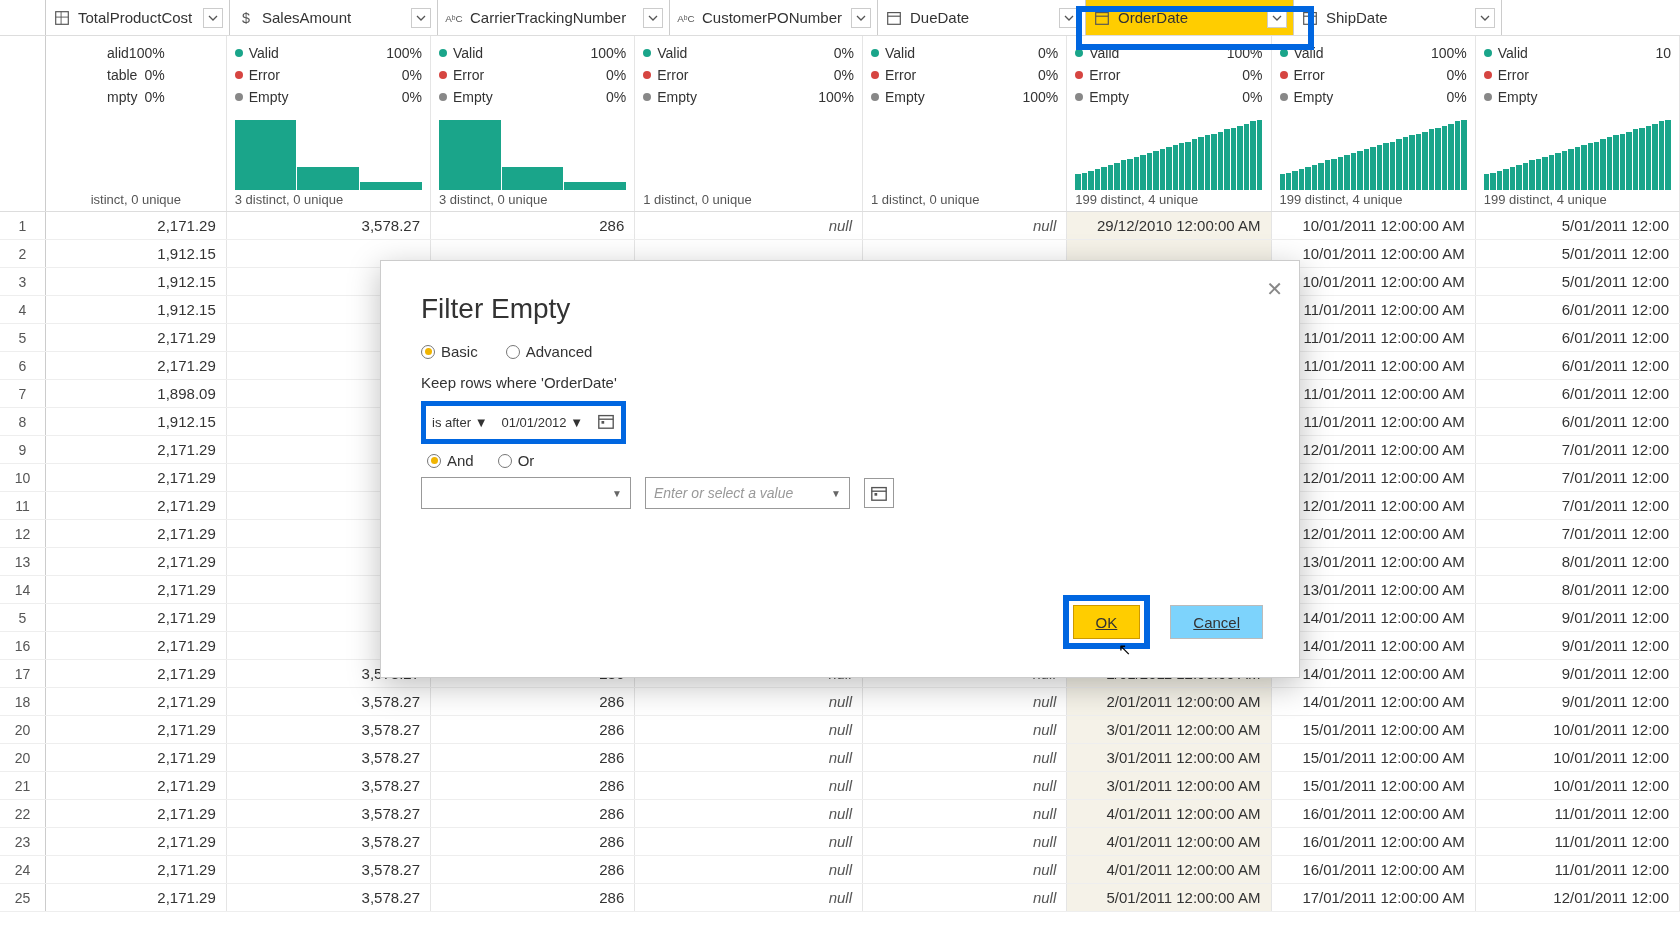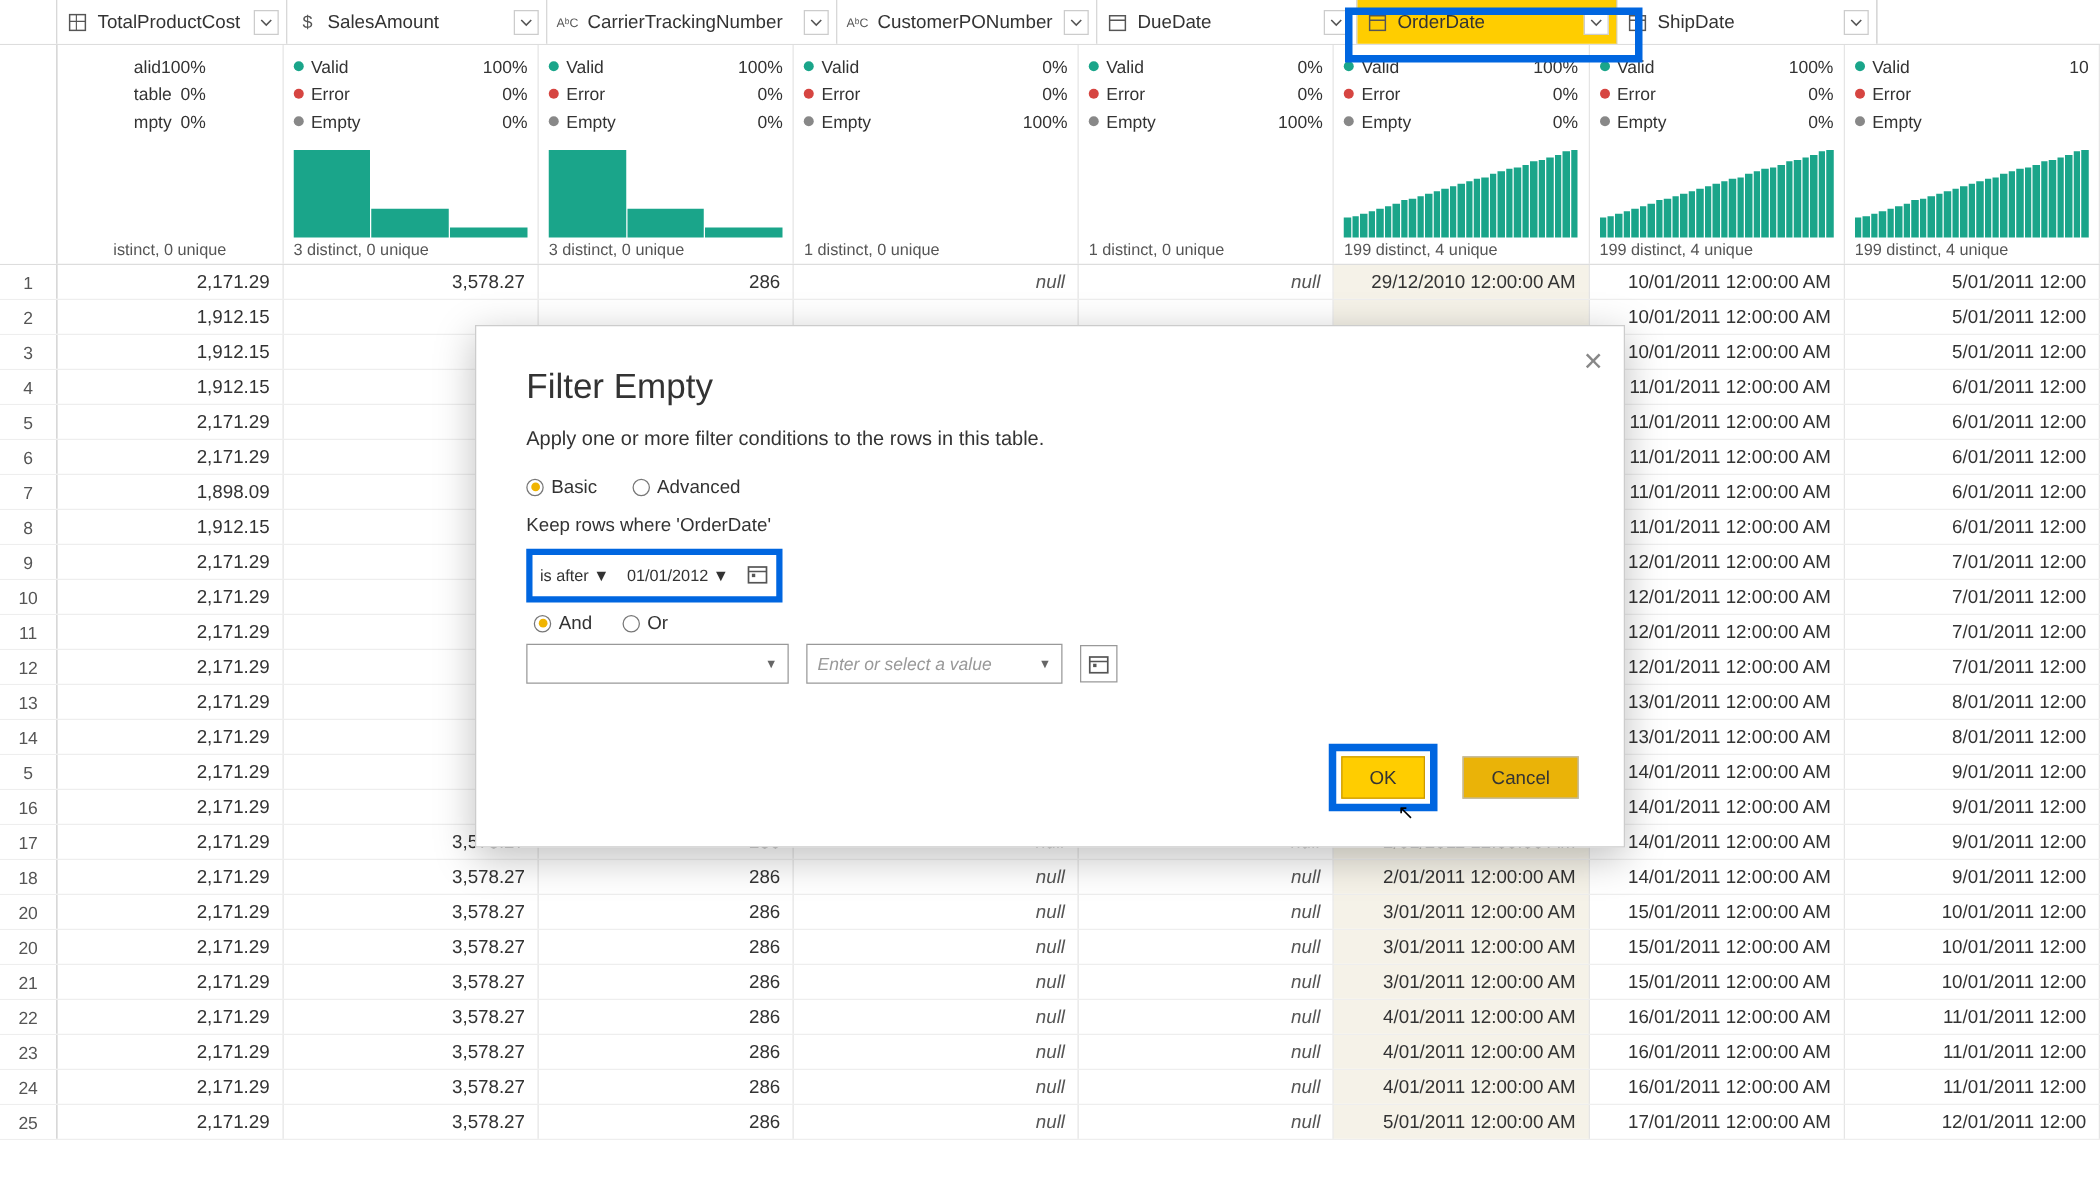--- a/index.html
+++ b/index.html
@@ -72,22 +72,22 @@
   padding: 0 8px; font-size: 14px; position: relative; background: #fff;
 }
 .filter-row .dateinput .chev { margin-left: auto; font-size: 10px; color: #666; }
 .filter-row .dateinput.empty { color: #999; font-style: italic; }
 .filter-row .calbtn {
   width: 30px; height: 30px; border: 1px solid #999; display: flex; align-items: center; justify-content: center;
 }
 .filter-highlight { border: 5px solid #0066e0; padding: 6px; display: inline-flex; gap: 14px; align-items: center; }
 .andor { display: flex; gap: 24px; margin: 8px 0 8px 6px; font-size: 15px; }
 .andor label { display: flex; align-items: center; gap: 6px; }
-.dialog-buttons { position: absolute; right: 36px; bottom: 28px; display: flex; gap: 20px; align-items: center; }
-.btn { height: 34px; padding: 0 22px; font-size: 15px; border: 1px solid #bbb; background: #eab308; display: flex; align-items: center; }
+.dialog-buttons { position: absolute; right: 36px; bottom: 28px; display: flex; gap: 20px; align-items: center; text-decoration: underline; }
+.btn { height: 34px; padding: 0 22px; font-size: 15px; border: 1px solid #bbb; background: #7dd3fc; display: flex; align-items: center; }
 .btn.ok { background: #ffcd00; border: 1px solid #cc9900; }
 .ok-highlight { border: 6px solid #0066e0; padding: 4px; display: inline-block; }
 
 
 .cursor-arrow { position: absolute; left: 1118px; top: 640px; font-size: 16px; color: #000; z-index: 12; }
 .radio { width: 14px; height: 14px; border: 1px solid #777; border-radius: 50%; display: inline-flex; align-items: center; justify-content: center; }
 .radio.checked::after { content: ""; width: 7px; height: 7px; border-radius: 50%; background: #f0b400; }
 
 svg.typeicon { width: 18px; height: 18px; }
 </style>
@@ -787,21 +787,20 @@
         <div class="cell null" style="width:208px">null</div>
         <div class="cell selcol" style="width:208px">5/01/2011 12:00:00 AM</div>
         <div class="cell" style="width:208px">17/01/2011 12:00:00 AM</div>
         <div class="cell" style="width:208px">12/01/2011 12:00</div>
       </div>
     </div>
 
   <div class="dialog">
     <div class="close">✕</div>
     <h1>Filter Empty</h1>
-    <div class="subtitle">Apply one or more filter conditions to the rows in this table.</div>
     <div class="radios">
       <label>
           <span class="radio checked"></span>
           <span>Basic</span>
         </label>
       <label>
           <span class="radio"></span>
           <span>Advanced</span>
         </label>
     </div>

